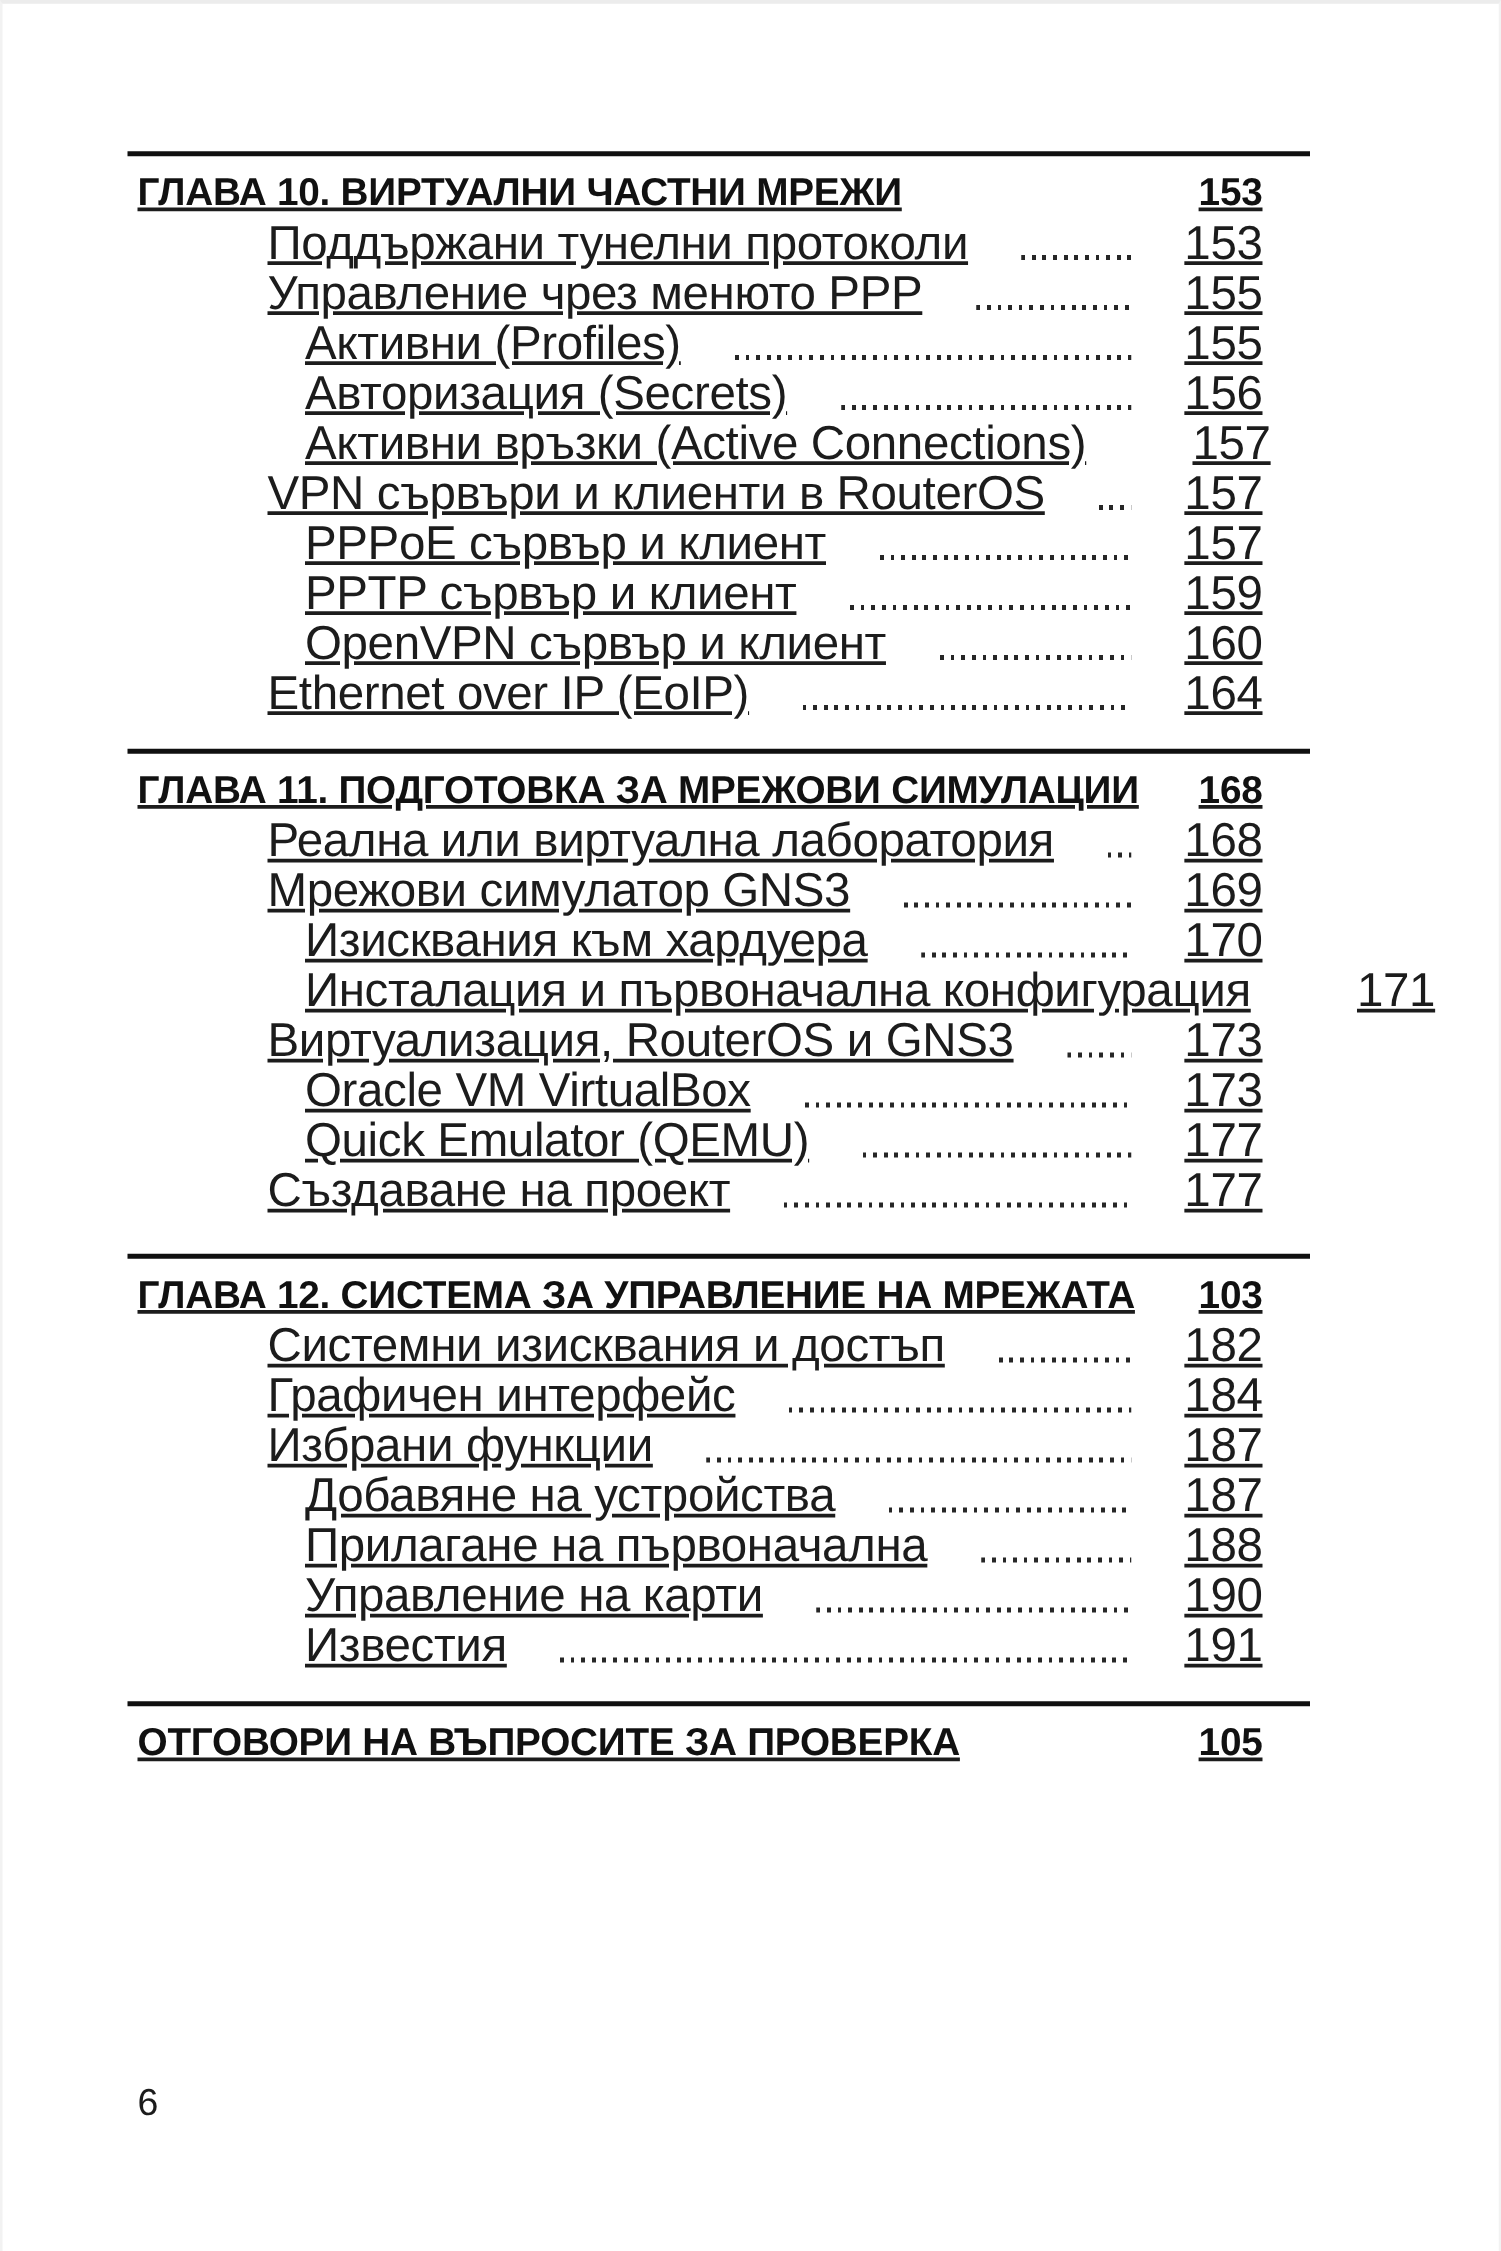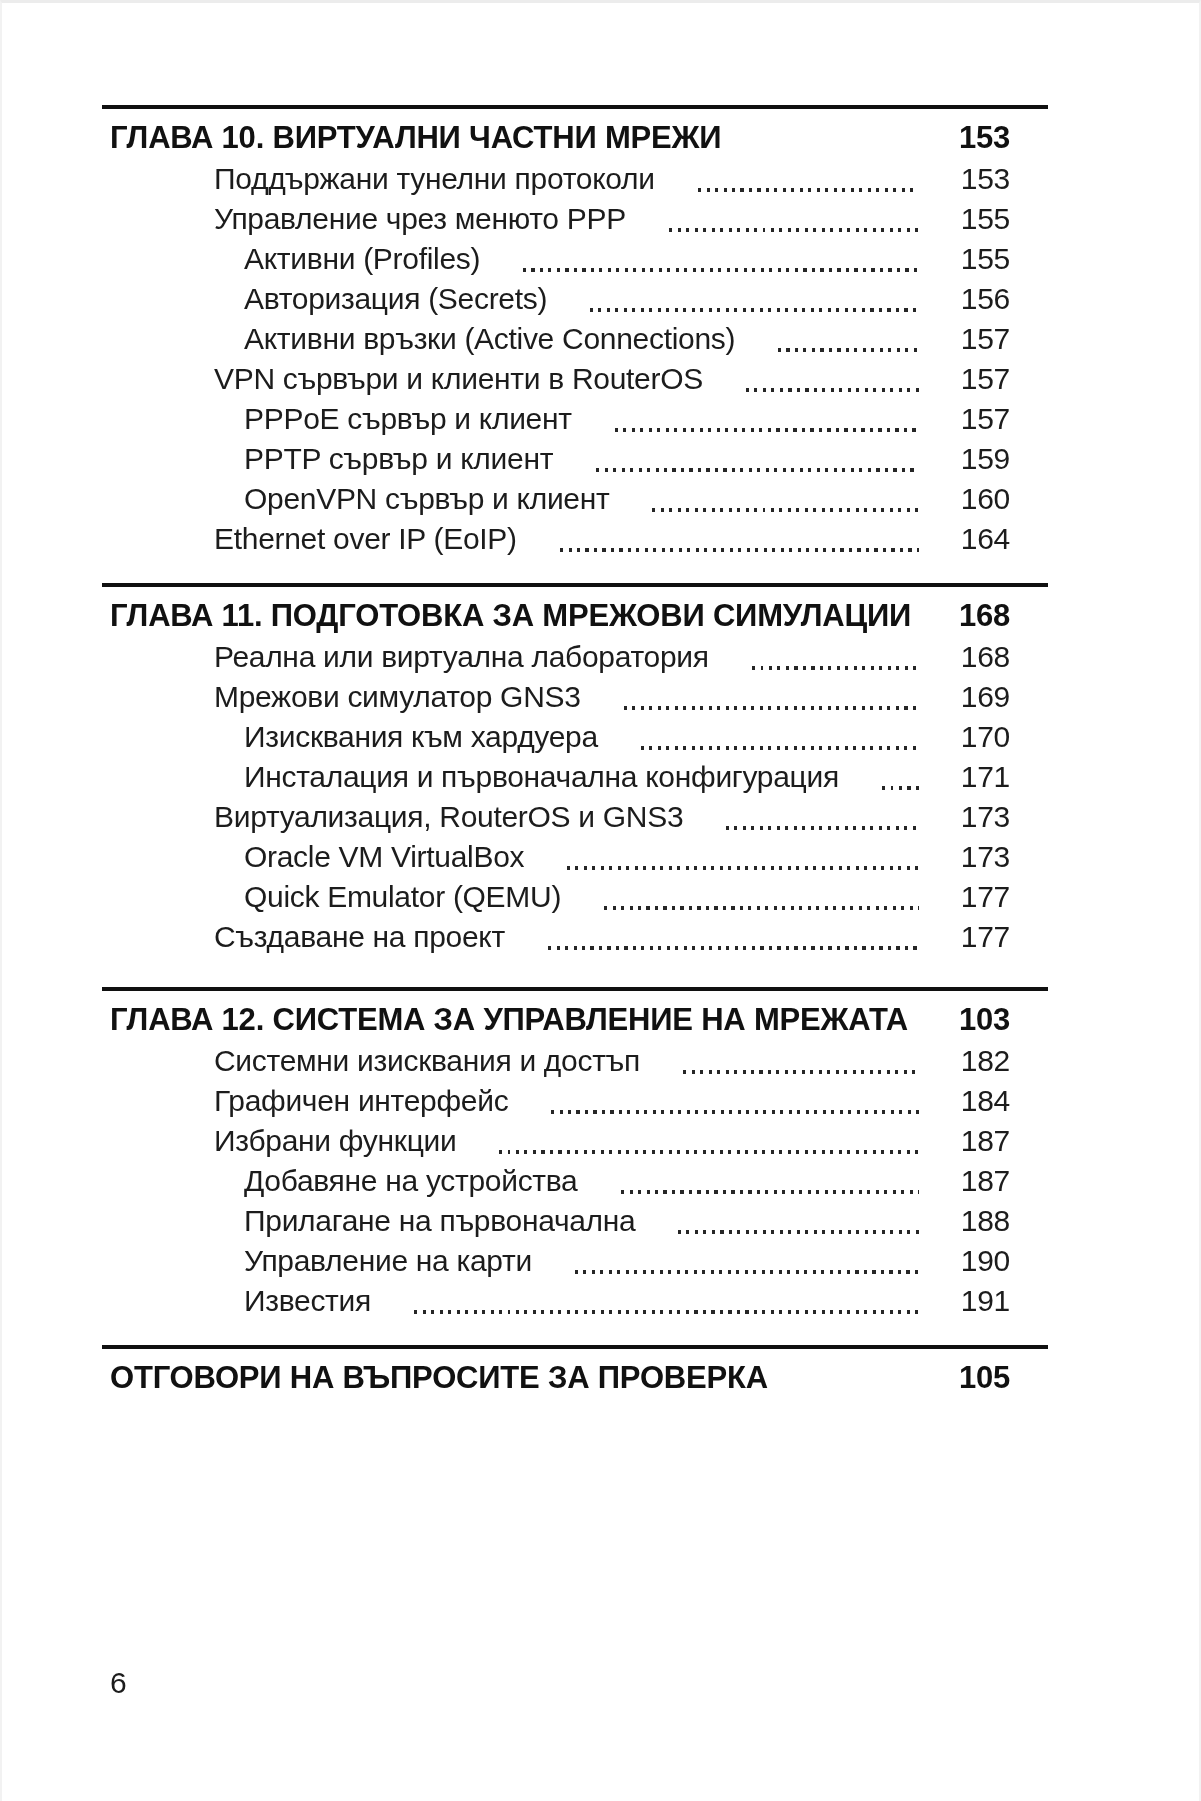--- a/index.html
+++ b/index.html
@@ -16,23 +16,24 @@
     color: #1c1c1c;
     overflow: hidden;
     box-sizing: border-box;
     border-top: 3px solid #ececec;
     border-left: 2px solid #f2f2f2;
     border-right: 2px solid #f2f2f2;
   }
   .toc {
     position: absolute;
     left: 100px;
-    top: 0;
+    top: 16px;
     width: 946px;
     padding-top: 102px;
+    text-decoration: underline;
   }
   .toc-section { margin: 0; }
   .sec-1 { margin-bottom: 24px; }
   .sec-2 { margin-bottom: 30px; }
   .sec-3 { margin-bottom: 24px; }
   .rule {
     width: 946px;
     height: 4px;
     background: #101010;
     margin-bottom: 8px;
@@ -47,21 +48,21 @@
     font-weight: bold;
     font-size: 31px;
     line-height: 42px;
     color: #111111;
     letter-spacing: -0.2px;
   }
   .entry {
     display: flex;
     align-items: baseline;
     width: 908px;
-    font-size: 30px;
+    font-size: 38px;
     line-height: 40px;
     letter-spacing: -0.3px;
     box-sizing: border-box;
     gap: 37px;
   }
   .entry.l1 { padding-left: 112px; }
   .entry.l2 { padding-left: 142px; }
   .entry .label { white-space: nowrap; }
   .leader {
     flex: 1 1 auto;

